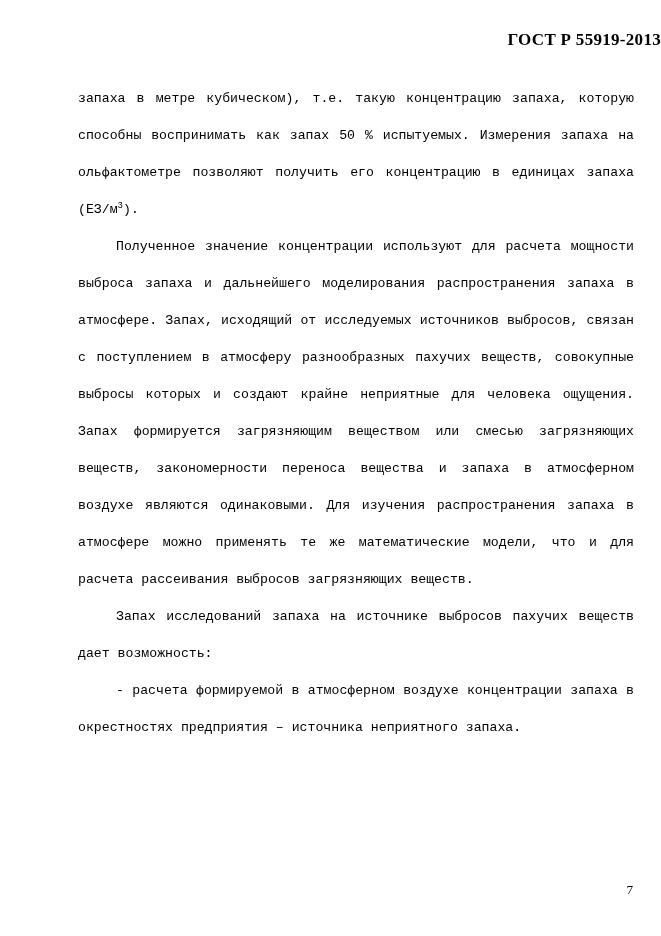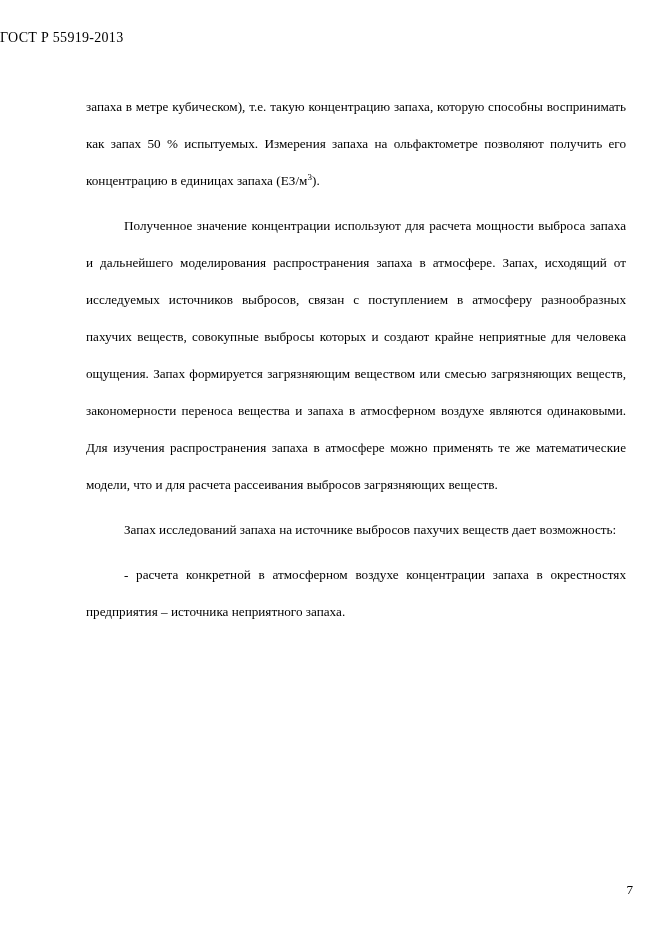--- a/index.html
+++ b/index.html
@@ -15,36 +15,38 @@
     font-family: "Liberation Serif", "DejaVu Serif", serif;
     color: #000000;
     box-sizing: border-box;
     overflow: hidden;
   }
   .header {
     position: absolute;
     top: 30px;
     left: 0;
     right: 0;
-    text-align: left;
-    font-size: 14px;
+    text-align: right;
+    font-size: 17px;
     letter-spacing: 0.3px;
+    font-weight: bold;
   }
   .body-area {
     position: absolute;
     top: 80px;
     left: 78px;
     width: 556px;
   }
   p {
-    margin: 8px;
+    margin: 0;
     font-size: 13.2px;
     line-height: 37px;
     text-align: justify;
     text-justify: inter-word;
+    font-family: Liberation Mono, monospace;
   }
   p.indent {
     text-indent: 38px;
   }
   sup {
     font-size: 9px;
     vertical-align: super;
     line-height: 0;
   }
   .page-number {
@@ -66,19 +68,19 @@
   <div class="body-area">
 
     <p><span>запаха в метре кубическом), т.е. такую концентрацию запаха, которую способны воспринимать как запах 50 % испытуемых. Измерения запаха на ольфактометре позволяют получить его концентрацию в единицах запаха (ЕЗ/м</span><sup>3</sup><span>).</span></p>
 
     <p class="indent">Полученное значение концентрации используют для расчета мощности выброса запаха и дальнейшего моделирования распространения запаха в атмосфере. Запах, исходящий от исследуемых источников выбросов, связан с поступлением в атмосферу разнообразных пахучих веществ, совокупные выбросы которых и создают крайне неприятные для человека ощущения. Запах формируется загрязняющим веществом или смесью загрязняющих веществ, закономерности переноса вещества и запаха в атмосферном воздухе являются одинаковыми. Для изучения распространения запаха в атмосфере можно применять те же математические модели, что и для расчета рассеивания выбросов загрязняющих веществ.</p>
 
     <p class="indent">Запах исследований запаха на источнике выбросов пахучих веществ дает возможность:</p>
 
 
 
-    <p class="indent">- расчета конкретной в атмосферном воздухе концентрации запаха в окрестностях предприятия – источника неприятного запаха.</p>
+    <p class="indent">- расчета формируемой в атмосферном воздухе концентрации запаха в окрестностях предприятия – источника неприятного запаха.</p>
 
   </div>
 
   <div class="page-number">7</div>
 
 </div>
 
 </body></html>

